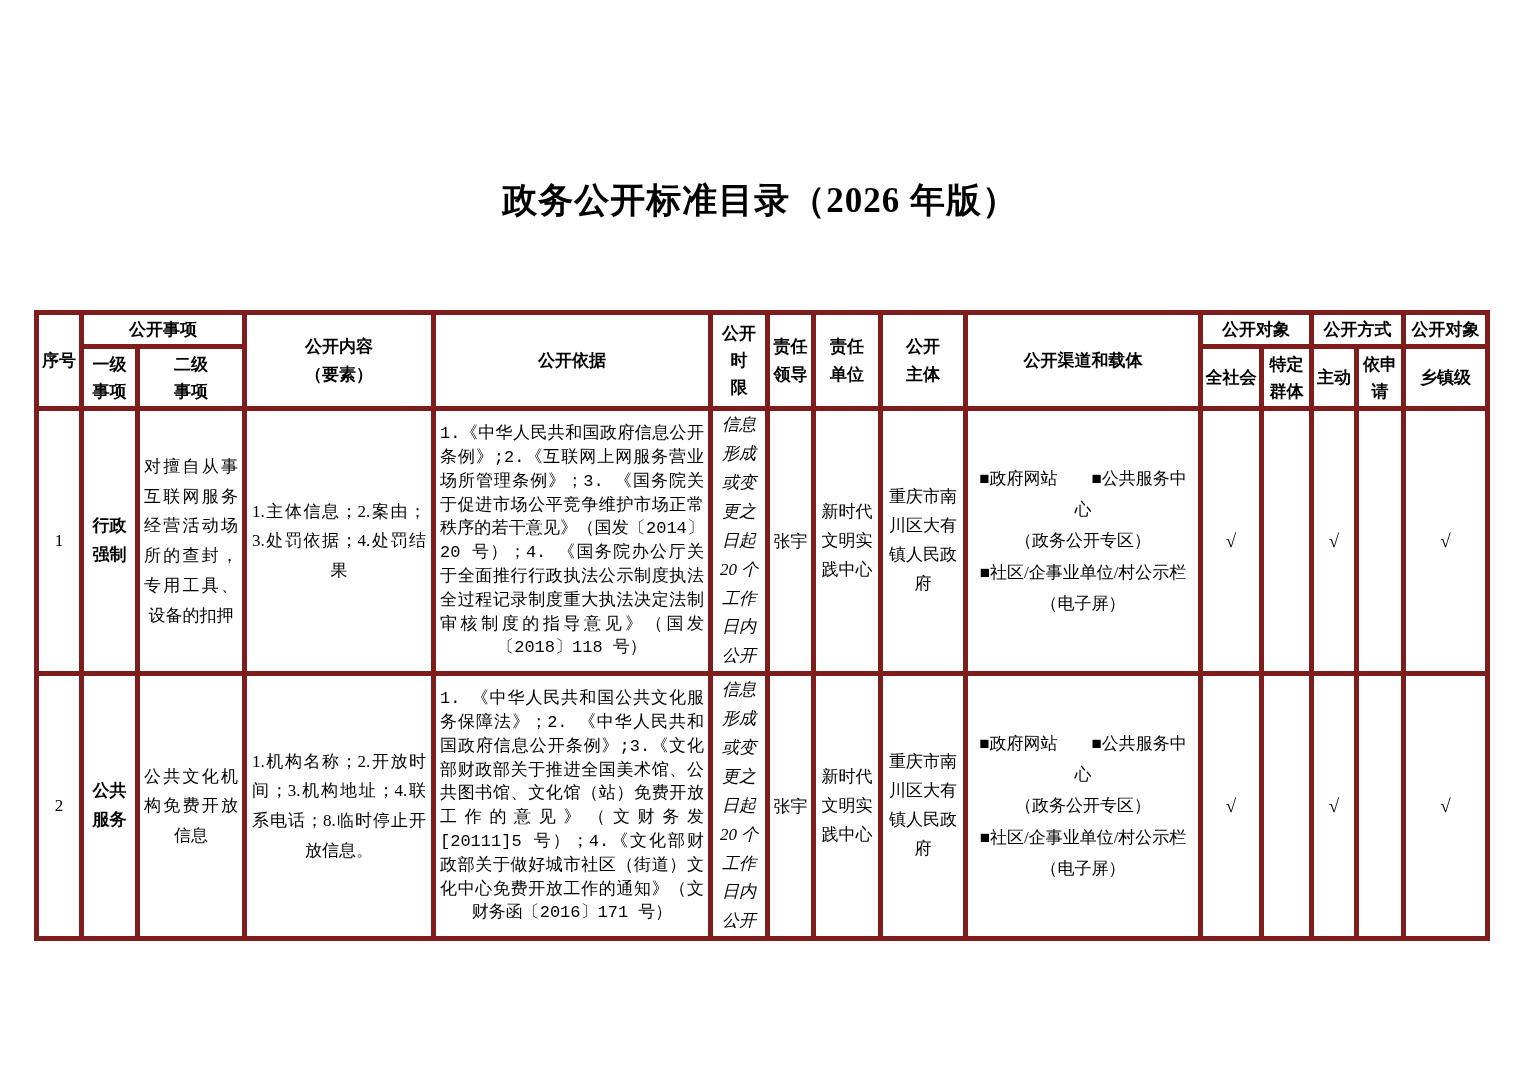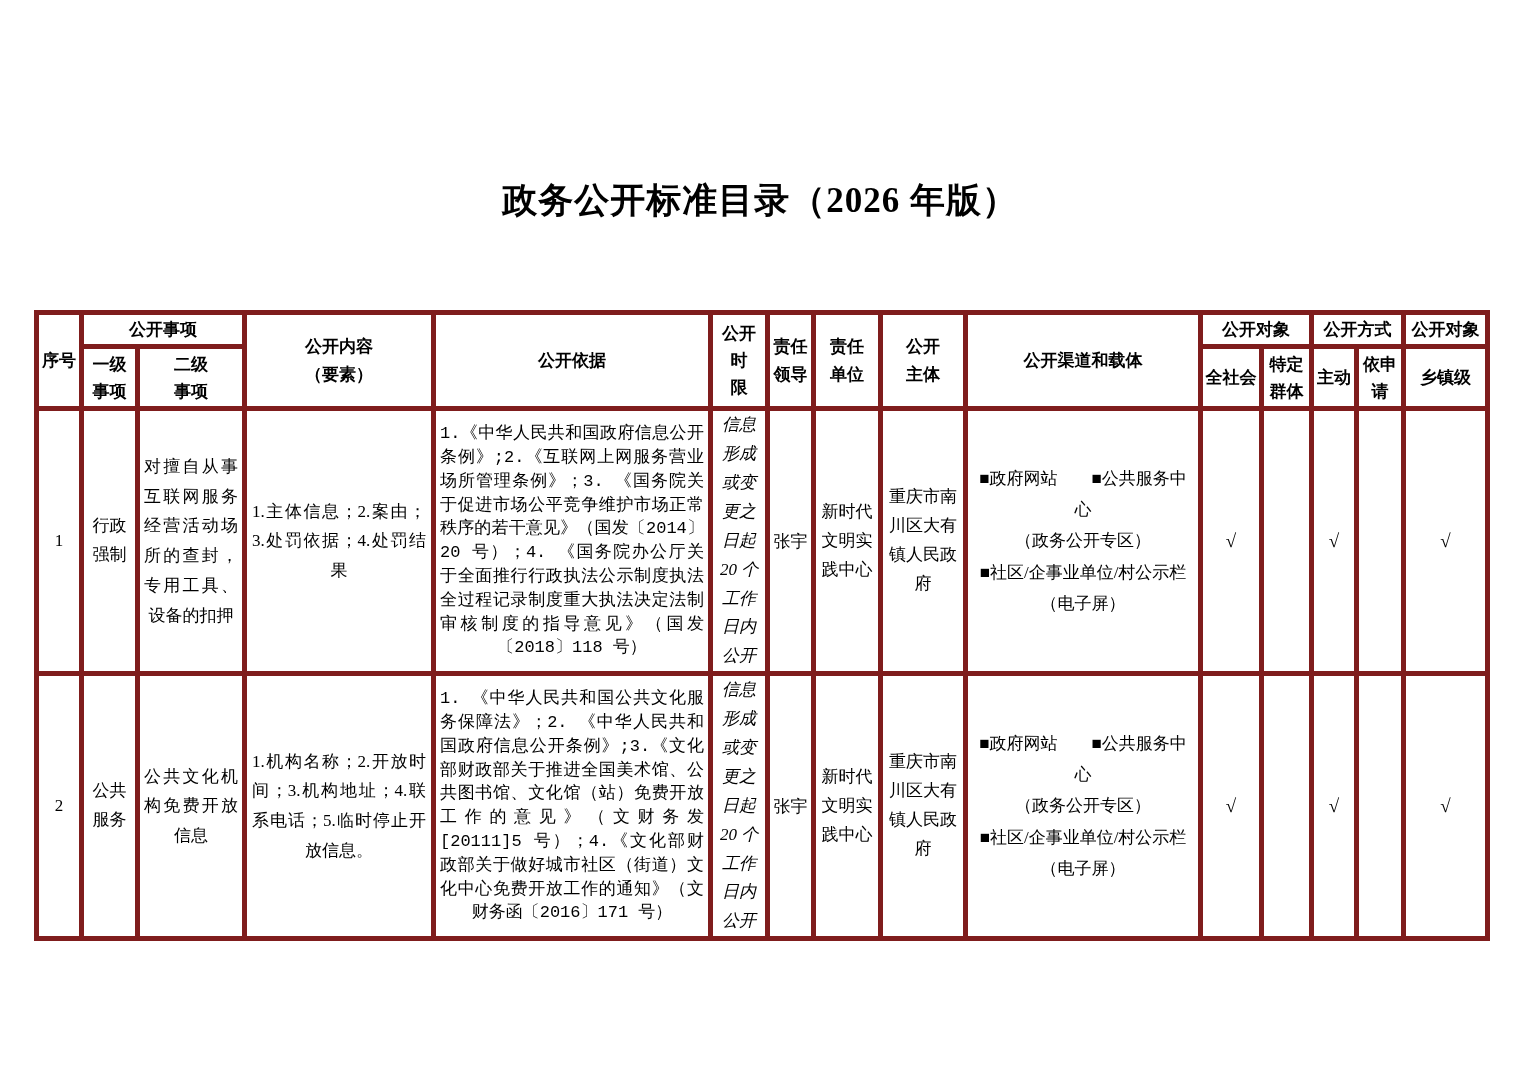--- a/index.html
+++ b/index.html
@@ -32,21 +32,21 @@
   }
   .catalog thead th {
     font-weight: bold;
     white-space: pre-line;
     line-height: 1.6;
   }
   .catalog thead tr.group-row { height: 33px; }
   .catalog thead tr.sub-row { height: 62px; }
   .catalog tbody tr { height: 220px; }
 
-  td.cell-level1 { padding: 0 1px; line-height: 1.7; }
+  td.cell-level1 { padding: 0 1px; line-height: 1.7; font-weight: bold; }
   td.cell-level2 { text-align: justify; text-align-last: center; padding: 0 4px; line-height: 1.75; font-family: Liberation Serif, serif; }
   td.cell-content { text-align: justify; text-align-last: center; padding: 0 5px; line-height: 1.75; }
   td.cell-basis { text-align: justify; text-align-last: center; padding: 2px 4px; line-height: 1.4; font-family: Liberation Mono, monospace; }
   td.cell-timelimit { padding: 0 2px; line-height: 1.7; font-style: italic; }
   td.cell-unit, td.cell-subject { padding: 0 1px; line-height: 1.7; }
   td.cell-channels {
     text-align: center; white-space: pre-line;
     padding: 0 7px; line-height: 1.85;
   }
   td.cell-check { font-size: 19px; }
@@ -130,21 +130,21 @@
         <td class="cell-check">√</td>
         <td class="cell-check"></td>
         <td class="cell-check">√</td>
         <td class="cell-check"></td>
         <td class="cell-check">√</td>
       </tr>
       <tr>
         <td>2</td>
         <td class="cell-level1">公共服务</td>
         <td class="cell-level2">公共文化机构免费开放信息</td>
-        <td class="cell-content">1.机构名称；2.开放时间；3.机构地址；4.联系电话；5.临时停止开放信息。</td>
+        <td class="cell-content">1.机构名称；2.开放时间；3.机构地址；4.联系电话；8.临时停止开放信息。</td>
         <td class="cell-basis">1. 《中华人民共和国公共文化服务保障法》；2. 《中华人民共和国政府信息公开条例》;3.《文化部财政部关于推进全国美术馆、公共图书馆、文化馆（站）免费开放工作的意见》（文财务发[20111]5 号）；4.《文化部财政部关于做好城市社区（街道）文化中心免费开放工作的通知》（文财务函〔2016〕171 号）</td>
         <td class="cell-timelimit">信息形成或变更之日起 20 个工作日内公开</td>
         <td>张宇</td>
         <td class="cell-unit">新时代文明实践中心</td>
         <td class="cell-subject">重庆市南川区大有镇人民政府</td>
         <td class="cell-channels">■政府网站　　■公共服务中心
 （政务公开专区）
 ■社区/企事业单位/村公示栏
 （电子屏）</td>
         <td class="cell-check">√</td>

